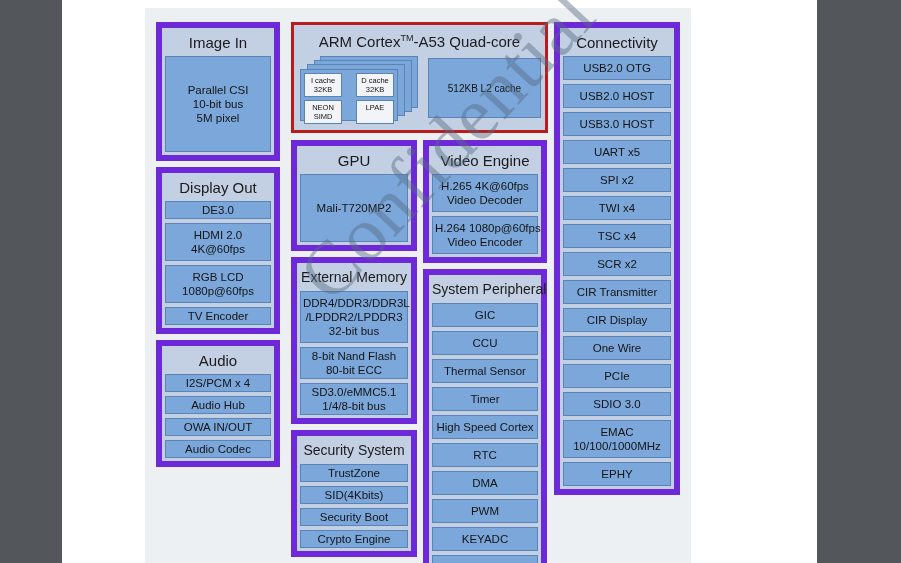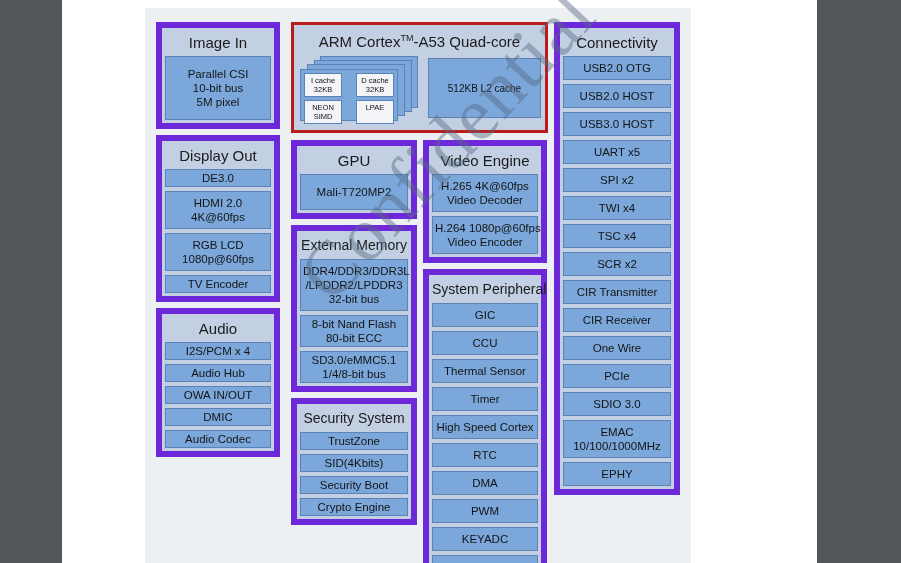--- a/index.html
+++ b/index.html
@@ -54,21 +54,21 @@
     border: 1px solid #5b83b5;
     color: #141414;
     font-size: 11.5px;
     line-height: 14px;
     text-align: center;
     padding: 5px 2px;
     margin-bottom: 4px;
     white-space: nowrap;
   }
   .blk:last-child { margin-bottom: 0; }
-  .blk.tall  { padding: 10px 2px; }
+  .blk.tall  { padding: 26px 2px; }
   .blk.tall2 { padding: 1px 2px; }
   .blk.pad1  { padding: 4px 2px; }
 
   
   #cpu-group {
     position: absolute; left: 146px; top: 14px;
     width: 257px; height: 111px;
     background: #c3cfe2; border: 3px solid #b91c1c;
   }
   #cpu-title {
@@ -151,21 +151,20 @@
         <div class="blk pad1">HDMI 2.0<br>4K@60fps</div>
         <div class="blk pad1">RGB LCD<br>1080p@60fps</div>
         <div class="blk tall2">TV Encoder</div>
       </div>
 
       <div class="group">
         <div class="group-title">Audio</div>
         <div class="blk tall2">I2S/PCM x 4</div>
         <div class="blk tall2">Audio Hub</div>
         <div class="blk tall2">OWA IN/OUT</div>
-        <div class="blk tall2">DMIC</div>
         <div class="blk tall2">Audio Codec</div>
       </div>
     </div>
 
     <div id="cpu-group">
       <div id="cpu-title"><span>ARM Cortex</span><sup>TM</sup><span>-A53  Quad-core</span></div>
       <div id="cpu-body">
         <div id="core-stack">
           <div class="core-card c1"></div>
           <div class="core-card c2"></div>
@@ -236,21 +235,21 @@
         <div class="group-title">Connectivity</div>
         <div class="blk pad1">USB2.0 OTG</div>
         <div class="blk pad1">USB2.0 HOST</div>
         <div class="blk pad1">USB3.0 HOST</div>
         <div class="blk pad1">UART x5</div>
         <div class="blk pad1">SPI x2</div>
         <div class="blk pad1">TWI x4</div>
         <div class="blk pad1">TSC x4</div>
         <div class="blk pad1">SCR x2</div>
         <div class="blk pad1">CIR Transmitter</div>
-        <div class="blk pad1">CIR Receiver</div>
+        <div class="blk pad1">CIR Display</div>
         <div class="blk pad1">One Wire</div>
         <div class="blk pad1">PCIe</div>
         <div class="blk pad1">SDIO 3.0</div>
         <div class="blk pad1">EMAC<br>10/100/1000MHz</div>
         <div class="blk pad1">EPHY</div>
       </div>
     </div>
 
     <div id="watermark">Confidential</div>
 

